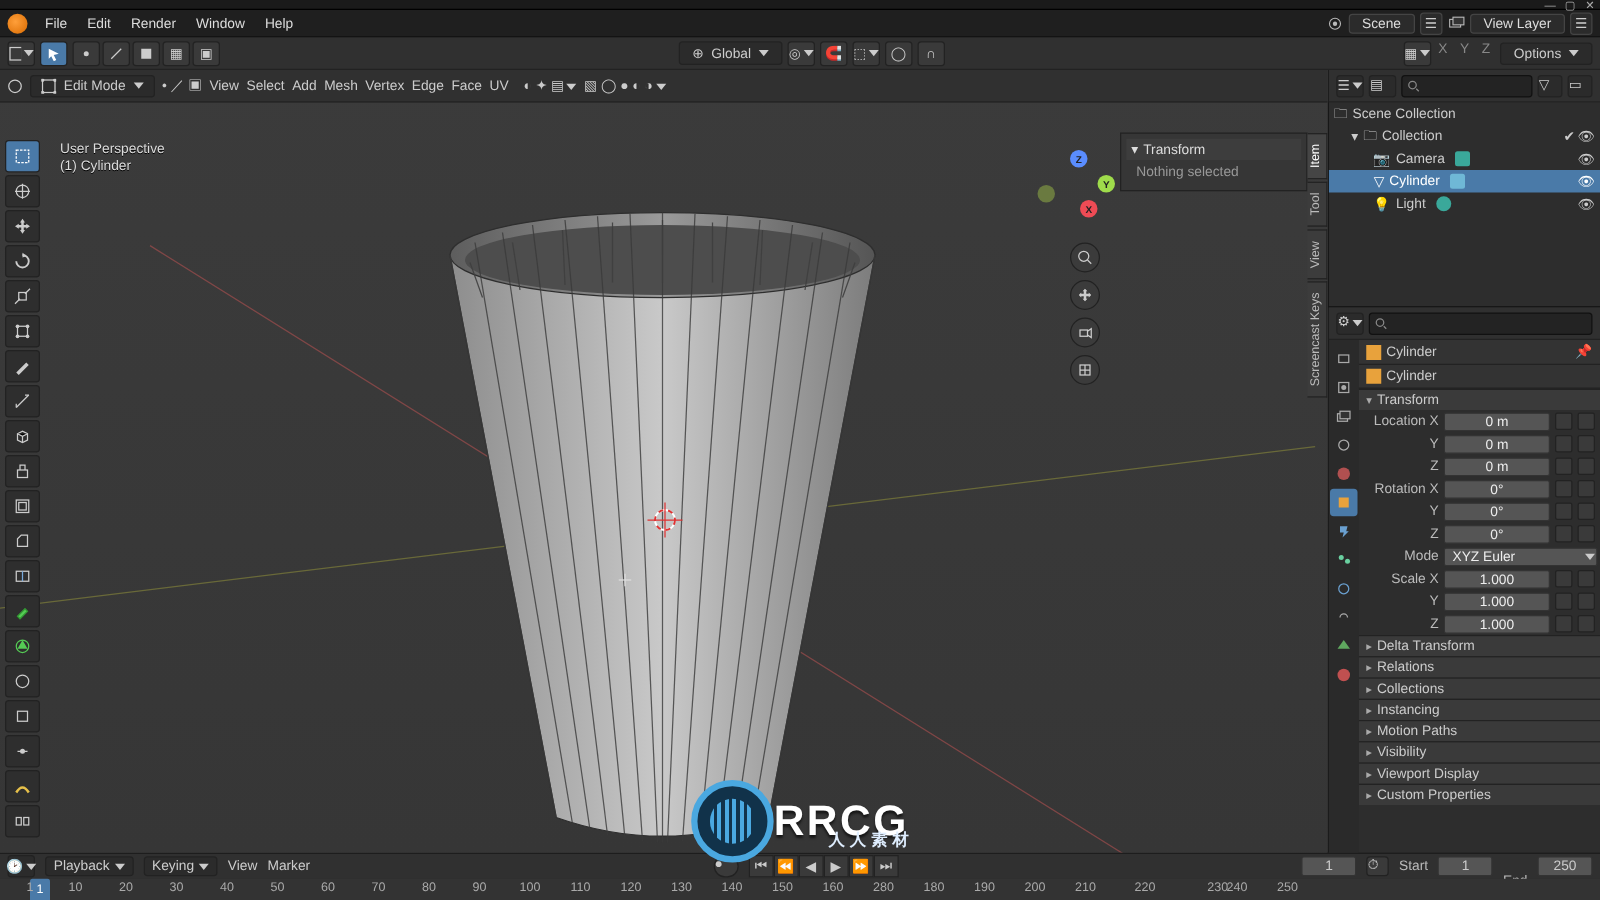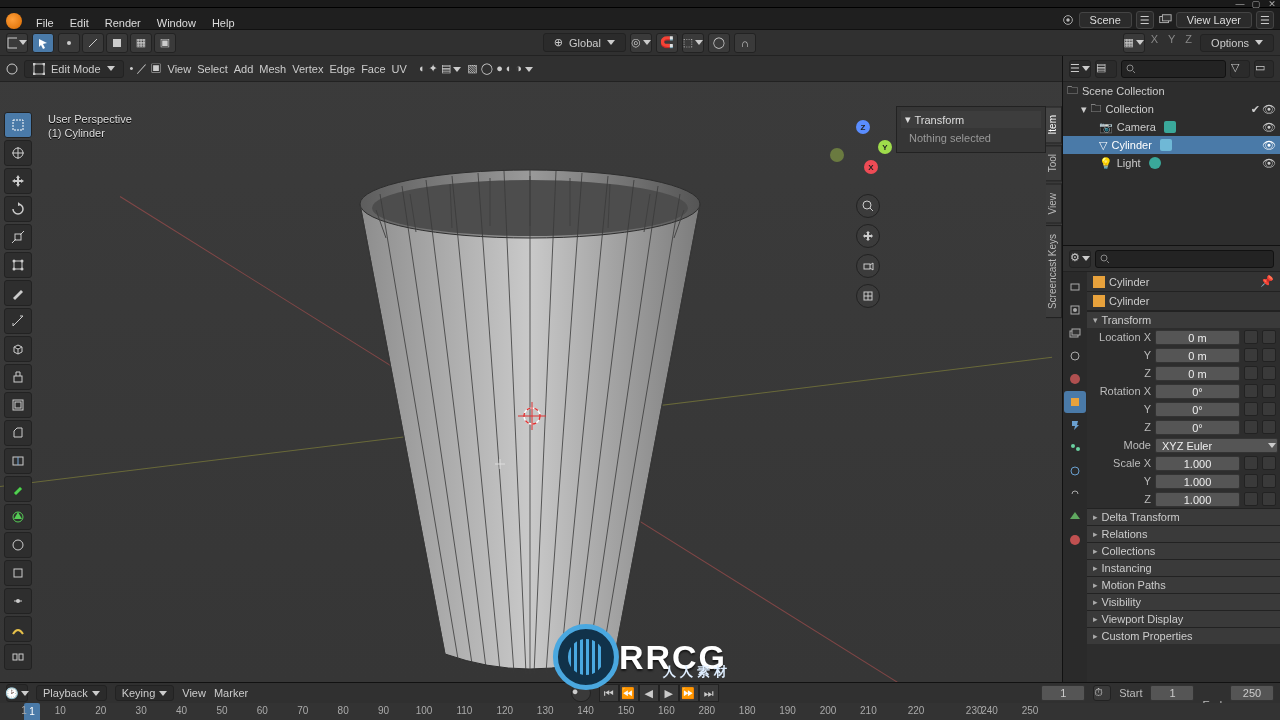--- a/index.html
+++ b/index.html
@@ -4,21 +4,21 @@
 <style>
   * { box-sizing: border-box; margin: 0; padding: 0; font-family: "Segoe UI", Arial, sans-serif; }
   body { width: 1280px; height: 720px; overflow: hidden; background: #393939; color: #ccc; font-size: 11px; position: relative; }
 
   
   .winstrip { height: 8px; background: #1a1a1a; border-bottom: 1px solid #000; position: relative; }
   .winctrl { position: absolute; right: 2px; top: -1px; display: flex; gap: 4px; }
   .winctrl span { width: 12px; height: 10px; color: #aaa; font-size: 9px; text-align: center; line-height: 10px; }
 
   
-  .menubar { height: 22px; background: #1f1f1f; display: flex; align-items: flex-end; padding: 0 6px; font-size: 11px; border-bottom: 1px solid #111; }
+  .menubar { height: 22px; background: #1f1f1f; display: flex; align-items: center; padding: 0 6px; font-size: 11px; border-bottom: 1px solid #111; }
   .menubar .logo { width: 16px; height: 16px; margin-right: 6px; background: radial-gradient(circle at 40% 40%, #ff9f3a, #d96a00); border-radius: 50%; }
   .menubar .mitem { padding: 0 8px; color: #ddd; cursor: pointer; }
   .menubar .spacer { flex: 1; }
   .menubar .ws { display: flex; align-items: center; gap: 0; margin-left: 20px; }
   .menubar .ws .tab { padding: 2px 10px; color: #888; }
   .menubar .ws .tab.active { background: #333; color: #fff; border-radius: 3px 3px 0 0; }
   .menubar .sceneblk { display:flex; align-items:center; gap:4px; }
   .menubar .scenebox, .menubar .layerbox { background:#2b2b2b; border:1px solid #444; padding:1px 10px; border-radius:3px; color:#ddd; }
   .sicon { width:14px; height:14px; display:inline-block; vertical-align:middle; }
 

